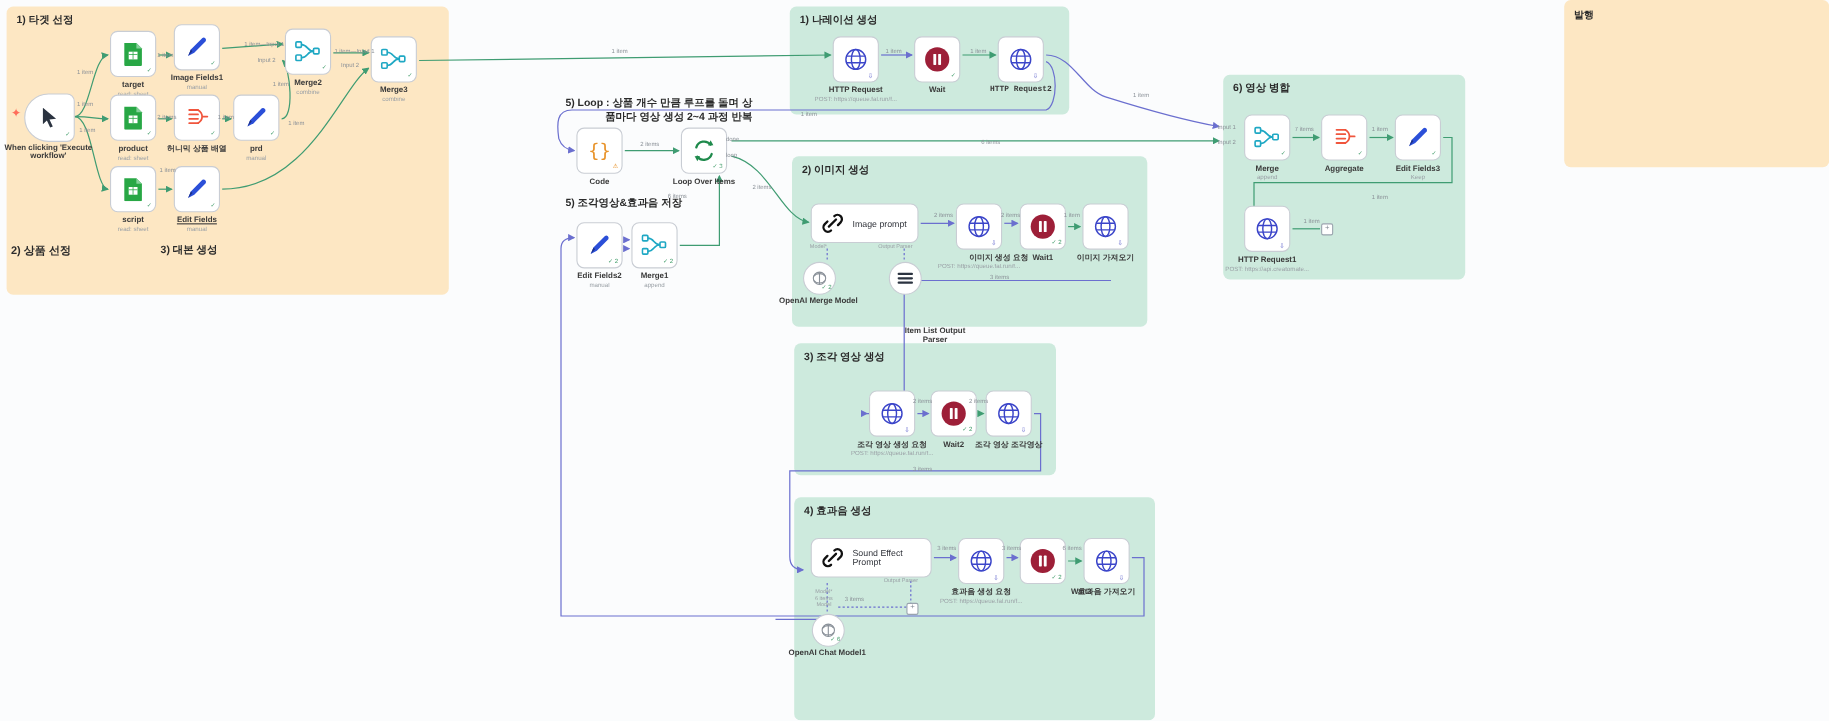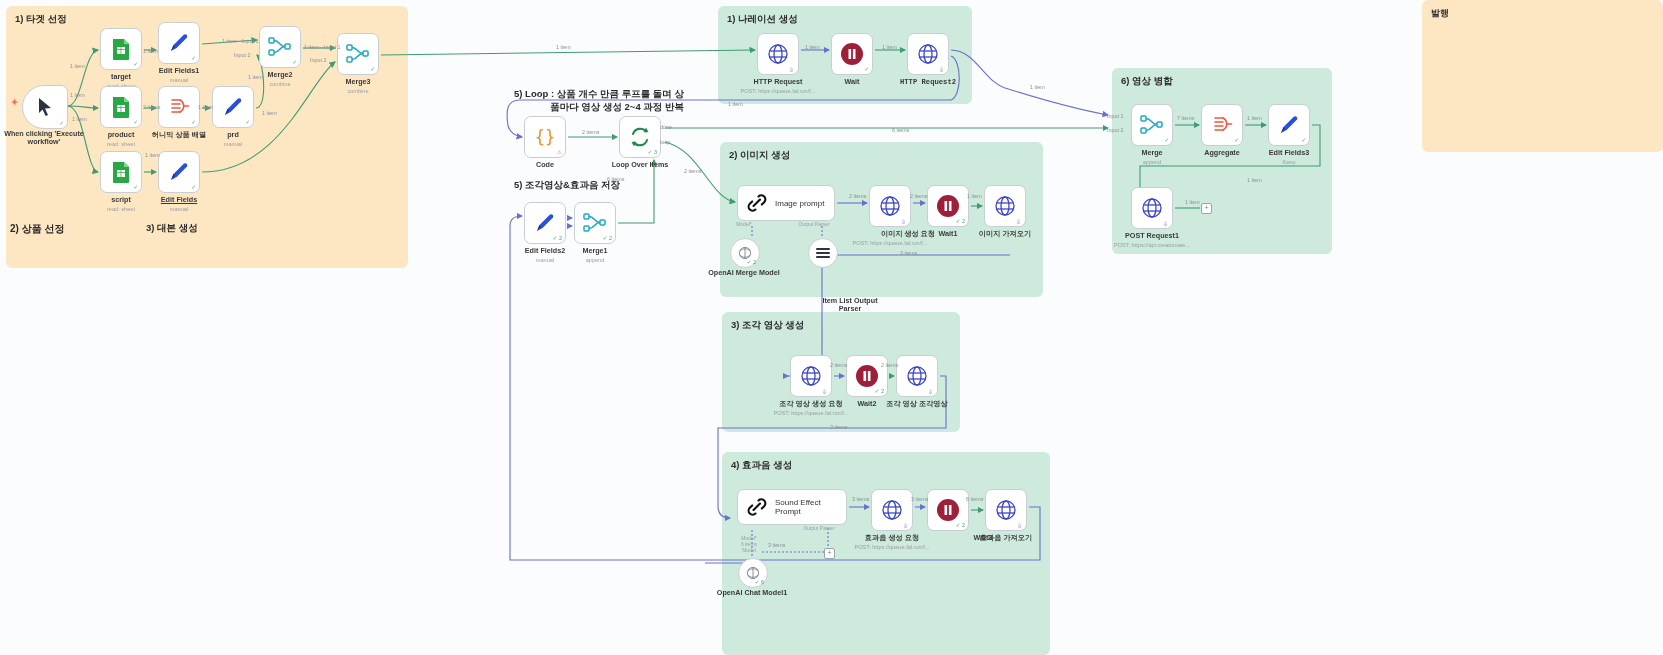--- a/index.html
+++ b/index.html
@@ -206,21 +206,21 @@
       <div class="node-sub" style="left: 70px; top: 206px; width: 102px;">read: sheet</div>
       <div class="node sq" style="left: 158px; top: 22px;">
         <span style="display: inline-flex; align-items: center; justify-content: center;">
           <svg width="22" height="22" viewBox="0 0 22 22">
             <path d="M3 19 L5.5 13 L16 2.5 a2.2 2.2 0 0 1 3 3 L8.6 16 Z" fill="#2b4fd8"></path>
             <path d="M3 19 L5.5 13 L7 14.5 Z" fill="#1b2f8a"></path>
           </svg>
         </span>
         <span class="badge">✓</span>
       </div>
-      <div class="node-label" style="left: 130px; top: 67px; width: 98px;">Edit Fields1</div>
+      <div class="node-label" style="left: 130px; top: 67px; width: 98px;">Image Fields1</div>
       <div class="node-sub" style="left: 128px; top: 77px; width: 102px;">manual</div>
       <div class="node sq" style="left: 158px; top: 86px;">
         <span style="display: inline-flex; align-items: center; justify-content: center;">
           <svg width="22" height="20" viewBox="0 0 22 20">
             <g stroke="#f0553d" stroke-width="1.6" fill="none" stroke-linecap="round">
               <path d="M4 3 h8"></path>
               <path d="M4 7 h8"></path>
               <path d="M4 11 h8"></path>
               <path d="M4 15 h8"></path>
               <path d="M12 3 C17 6 17 12 12 15"></path>
@@ -609,21 +609,21 @@
             <g stroke="#3b45c9" stroke-width="1.3" fill="none">
               <circle cx="11" cy="11" r="9"></circle>
               <ellipse cx="11" cy="11" rx="4" ry="9"></ellipse>
               <path d="M2.4 8 h17.2"></path>
               <path d="M2.4 14 h17.2"></path>
             </g>
           </svg>
         </span>
         <span class="badge" style="color: rgb(107, 111, 207); right: 4px; bottom: 1px; font-size: 6px;">⇩</span>
       </div>
-      <div class="node-label" style="left: 1103px; top: 232px; width: 98px;">POST Request1</div>
+      <div class="node-label" style="left: 1103px; top: 232px; width: 98px;">HTTP Request1</div>
       <div class="node-sub" style="left: 1101px; top: 242px; width: 102px;">POST: https://api.creatomate...</div>
     </div>
 
   <div id="wirelabels-layer">
       <div class="wlabel" style="left: 70px; top: 63px;">1 item</div>
       <div class="wlabel" style="left: 70px; top: 92px;">1 item</div>
       <div class="wlabel" style="left: 72px; top: 116px;">1 item</div>
       <div class="wlabel" style="left: 143px; top: 48px;">1 item</div>
       <div class="wlabel" style="left: 143px; top: 104px;">2 items</div>
       <div class="wlabel" style="left: 198px; top: 104px;">1 item</div>

